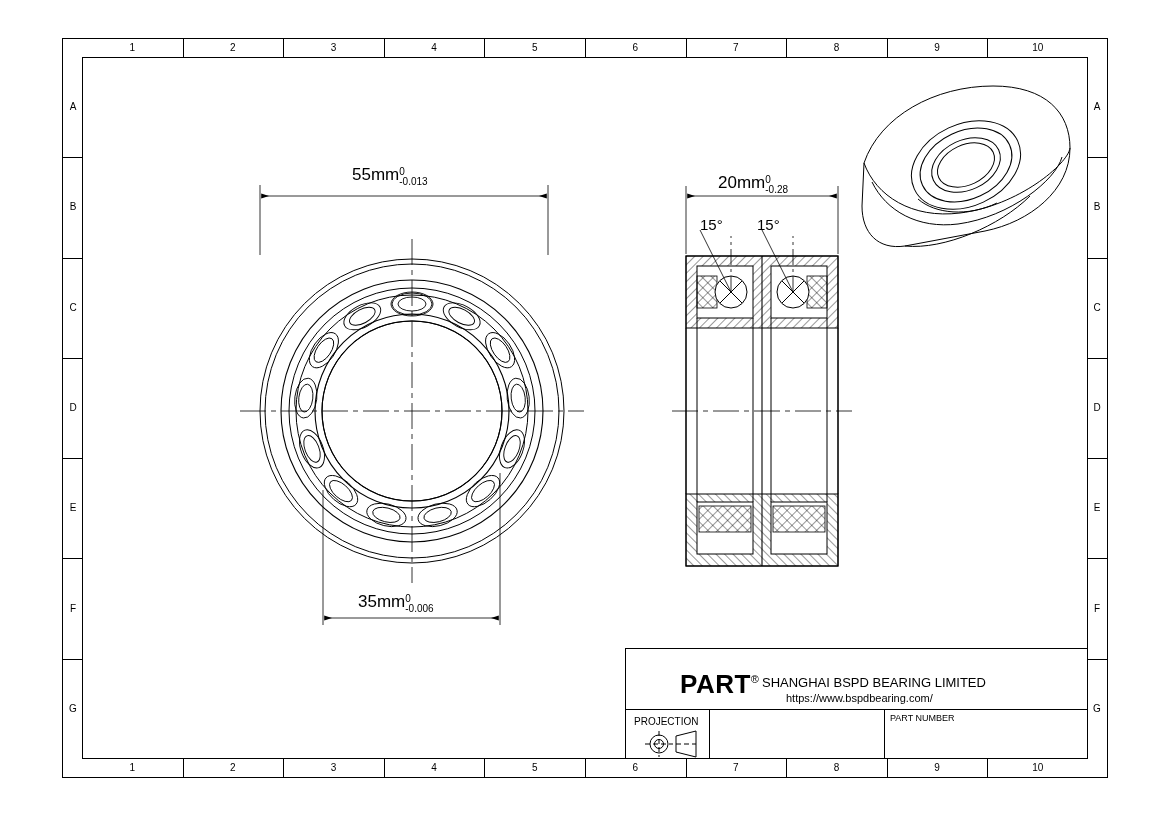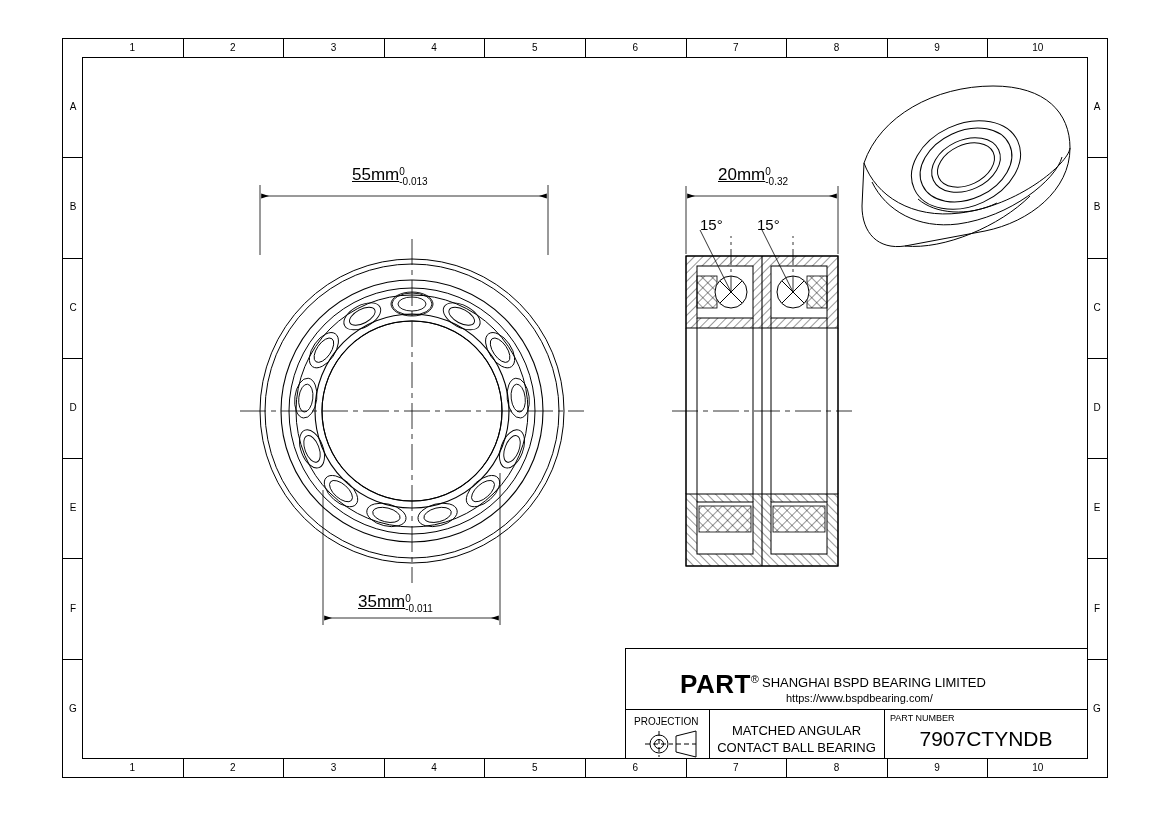--- a/index.html
+++ b/index.html
@@ -61,21 +61,20 @@
     width: 1170px;
     height: 827px;
     pointer-events: none;
   }
 
   
   .dimtext {
     position: absolute;
     font-size: 17px;
     white-space: nowrap;
-    text-decoration: underline;
   }
   .dimtext .tolwrap {
     display: inline-block;
     vertical-align: middle;
     font-size: 10px;
     line-height: 10px;
     text-align: left;
     position: relative;
     top: 1px;
   }
@@ -415,43 +414,38 @@
         <line x1="676" y1="744" x2="696" y2="744" stroke-dasharray="5,3"></line>
       </g>
     </g>
   </svg>
 
   <div class="dimtext" id="dim-od" style="left:352px; top:165px;">
     <span>55mm</span><span class="tolwrap"><span>0</span><span>-0.013</span></span>
   </div>
 
   <div class="dimtext" id="dim-bore" style="left:358px; top:592px;">
-    <span>35mm</span><span class="tolwrap"><span>0</span><span>-0.011</span></span>
+    <span>35mm</span><span class="tolwrap"><span>0</span><span>-0.006</span></span>
   </div>
 
-  <div class="dimtext" id="dim-width" style="left:718px; top:165px;">
-    <span>20mm</span><span class="tolwrap"><span>0</span><span>-0.32</span></span>
+  <div class="dimtext" id="dim-width" style="left:718px; top:173px;">
+    <span>20mm</span><span class="tolwrap"><span>0</span><span>-0.28</span></span>
   </div>
 
   <div class="angtext" style="left:700px; top:216px;">15°</div>
 
   <div class="angtext" style="left:757px; top:216px;">15°</div>
 
   <div class="tb" id="tb-main"></div>
   <div id="tb-row-split"></div>
   <div id="tb-v1"></div>
   <div id="tb-v2"></div>
 
   <div id="brand"><span>PART</span><span id="brand-reg">®</span></div>
   <div id="company">SHANGHAI BSPD BEARING LIMITED</div>
   <div id="website">https://www.bspdbearing.com/</div>
 
   <div id="proj-label">PROJECTION</div>
 
-  <div id="desc">
-    <div>MATCHED ANGULAR</div>
-    <div>CONTACT BALL BEARING</div>
-  </div>
 
   <div id="part-label">PART NUMBER</div>
-  <div id="part-number">7907CTYNDB</div>
 
 </div>
 
 </body></html>

